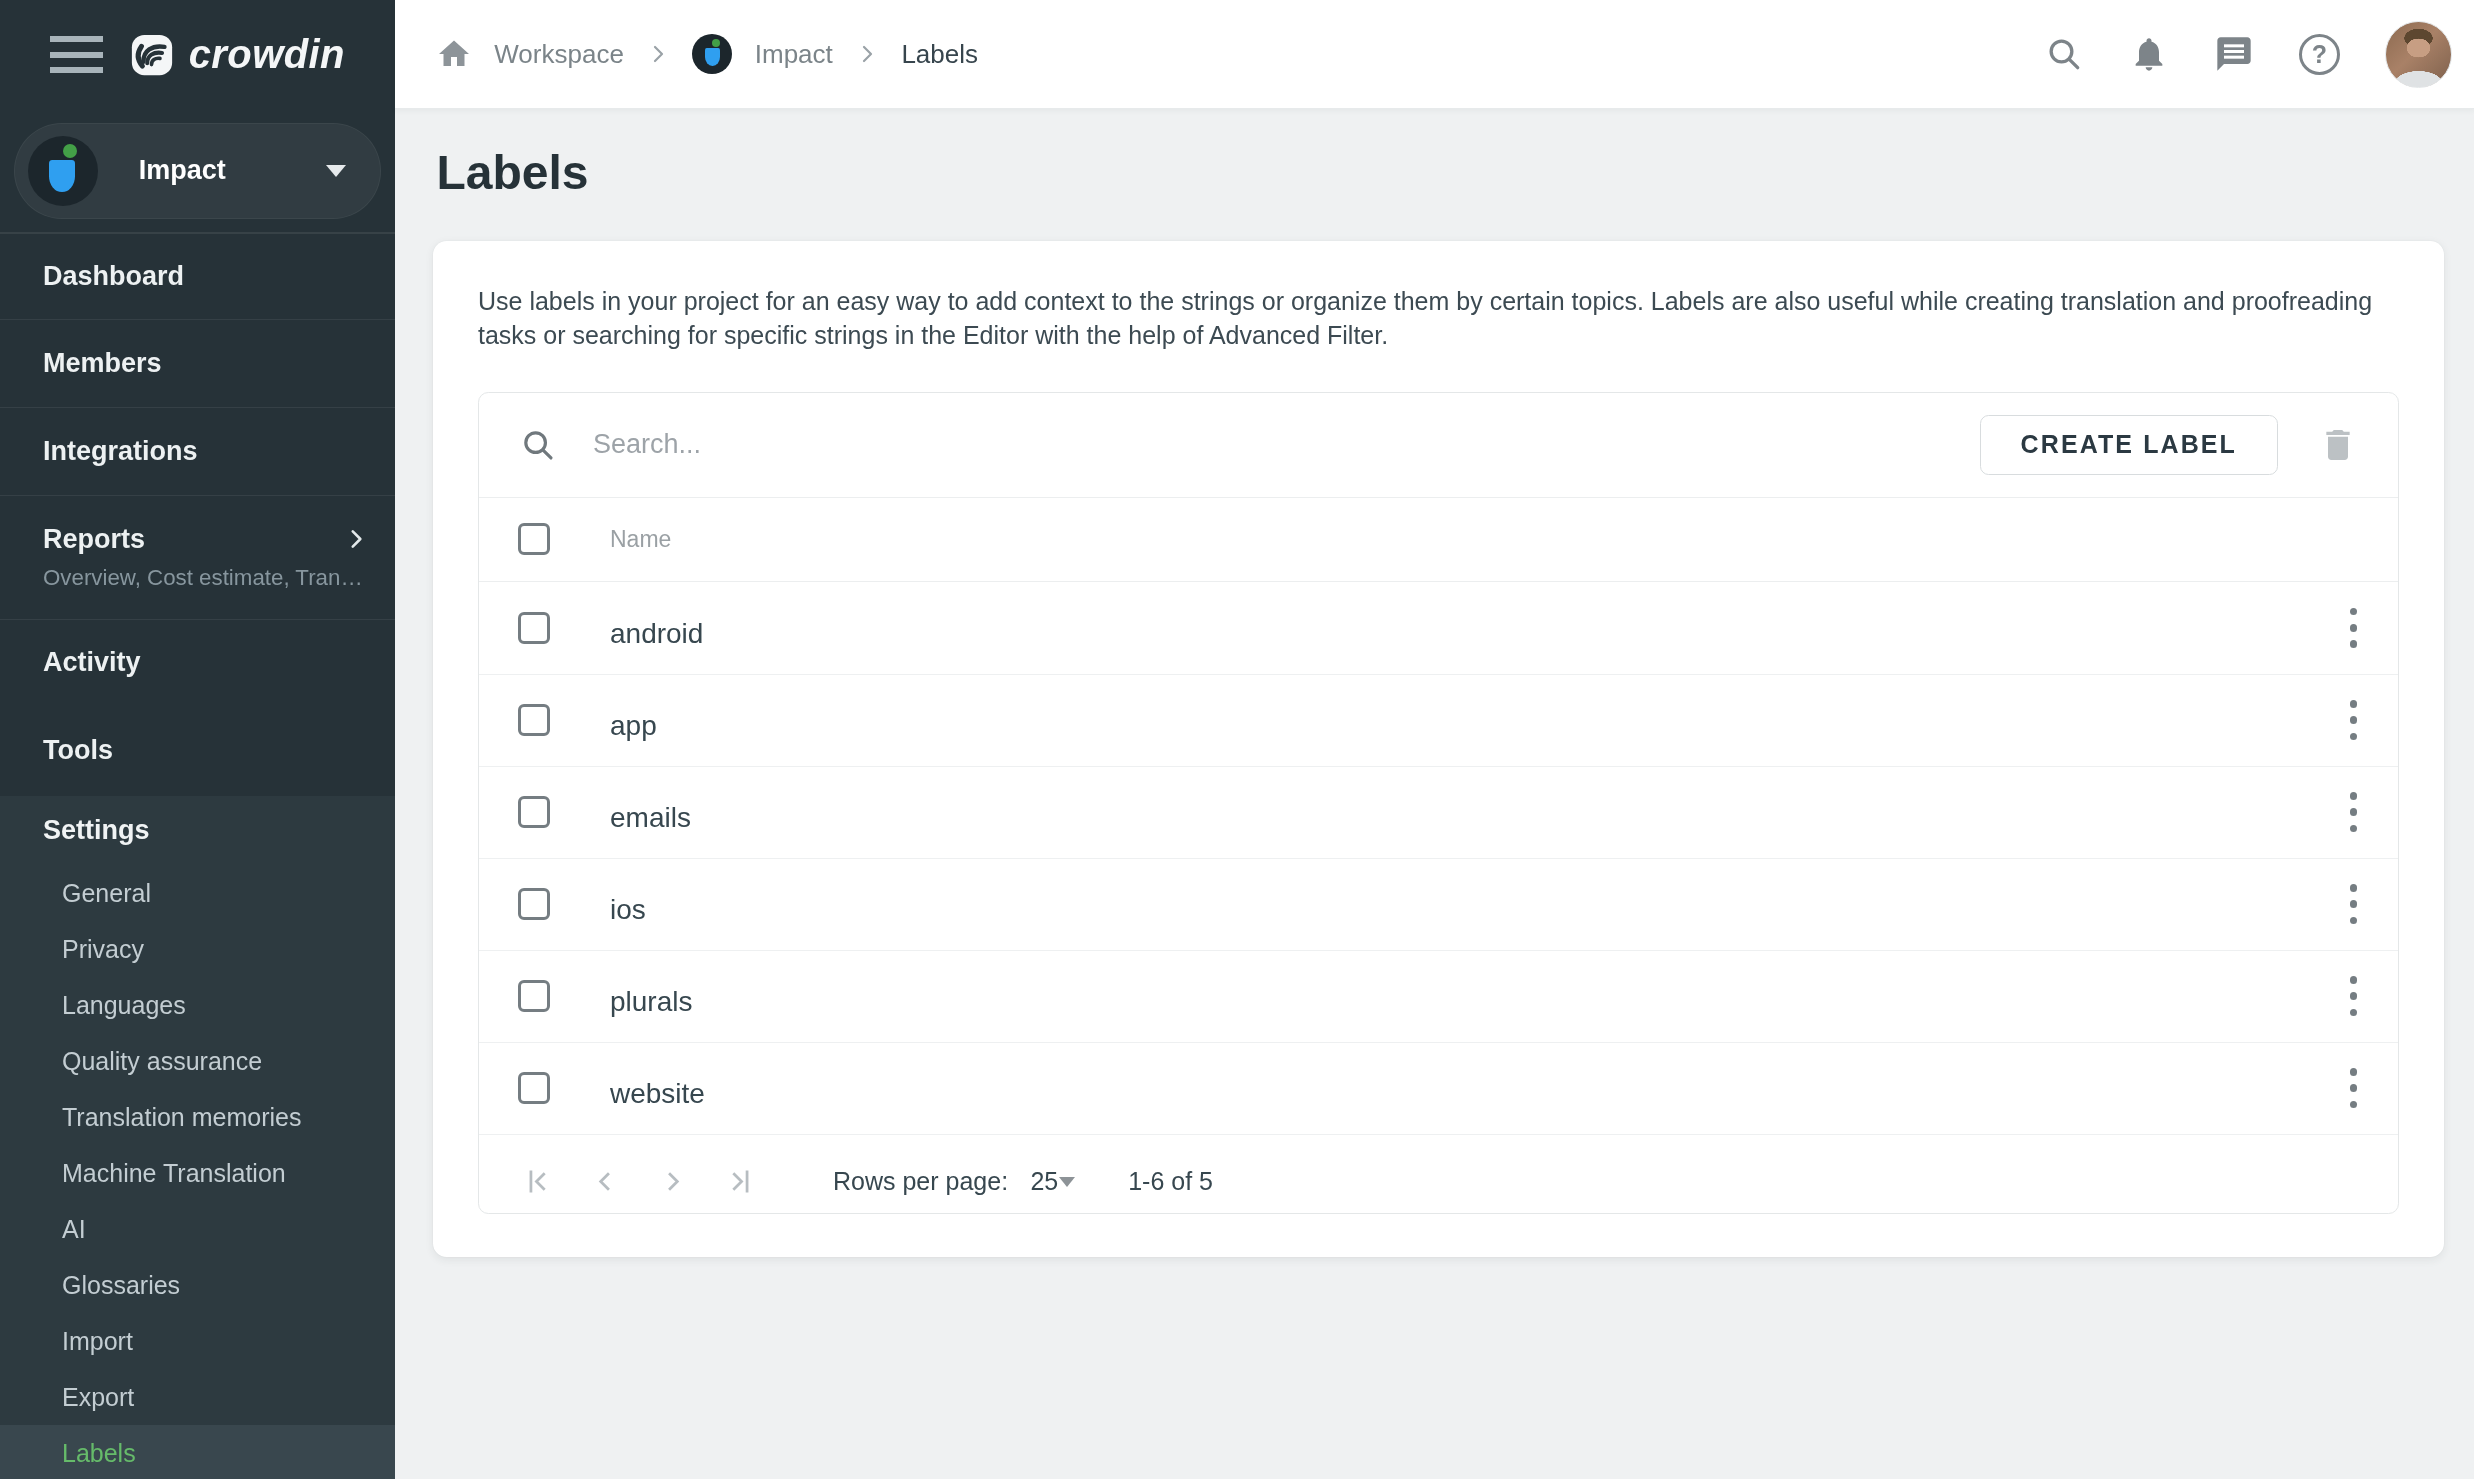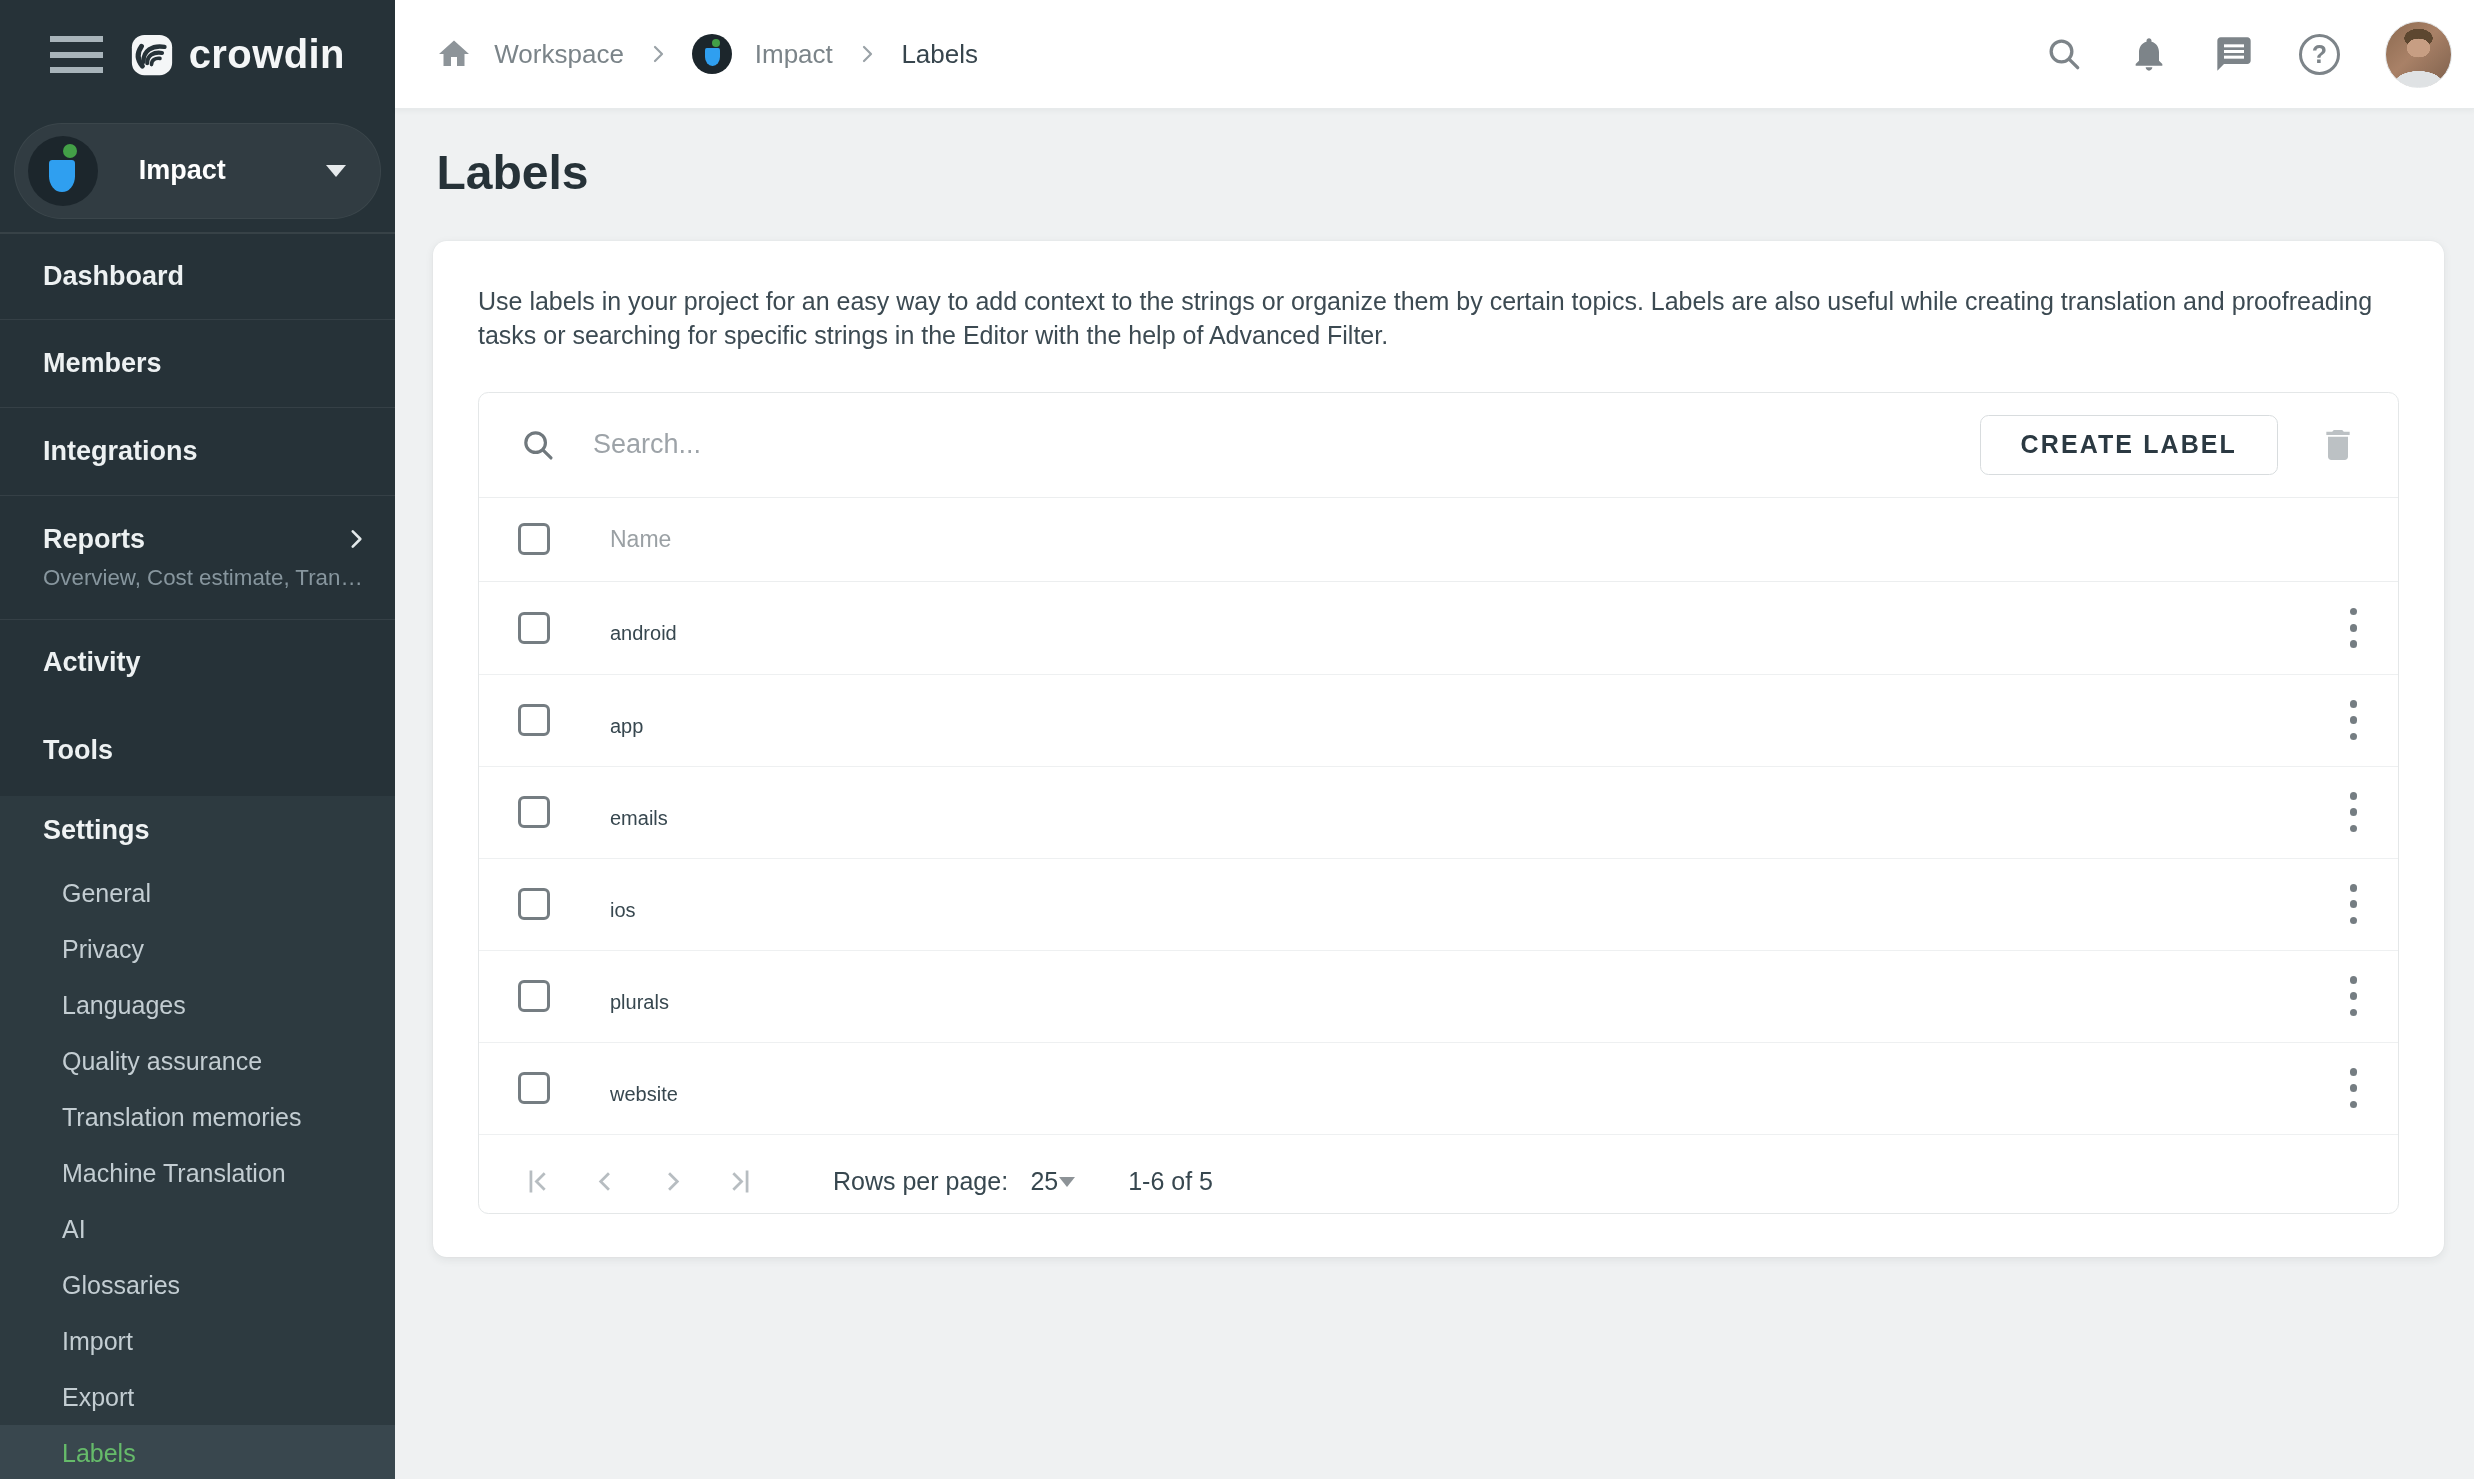--- a/index.html
+++ b/index.html
@@ -12,21 +12,21 @@
   html,body{width:2475px;height:1480px;overflow:hidden;}
   body{font-family:"Liberation Sans",sans-serif;background:var(--page-bg);}
   .app{display:flex;width:2475px;height:1480px;}
 
   
   .sidebar{width:395px;flex:none;background:var(--sidebar-bg);color:#eceff1;display:flex;flex-direction:column;overflow:hidden;}
   .sidebar-header{height:109px;flex:none;display:flex;align-items:center;padding-left:50px;gap:26px;}
   .hamburger{display:flex;flex-direction:column;gap:9.5px;background:none;border:none;cursor:pointer;padding:5.2px 0;}
   .hamburger i{display:block;width:53px;height:6px;background:#a8b4ba;}
   .logo{display:flex;align-items:center;gap:13.7px;}
-  .logo-text{font-size:40px;font-weight:700;letter-spacing:0.4px;color:#f4f6f7;}
+  .logo-text{font-size:40px;font-weight:700;letter-spacing:0.4px;color:#f4f6f7;font-style:italic;}
   .project-pill{margin:13.7px 13.7px 0;height:96px;flex:none;border-radius:48px;background:rgba(255,255,255,.05);
     border:1.7px solid rgba(255,255,255,.05);display:flex;align-items:center;padding:0 34px 0 13px;gap:41px;cursor:pointer;}
   .impact-logo{position:relative;border-radius:50%;background:#1c262c;flex:none;}
   .impact-logo.lg{width:70px;height:70px;}
   .impact-logo.sm{width:40px;height:40px;}
   .impact-logo .drop{position:absolute;left:31%;top:35%;width:37%;height:45%;background:var(--impact-blue);
     border-radius:12% 12% 50% 50%;}
   .impact-logo .dot{position:absolute;left:50%;top:12%;width:20%;height:20%;border-radius:50%;background:var(--impact-green);}
   .project-name{font-size:27px;font-weight:700;color:#ffffff;flex:1;}
   .caret{width:0;height:0;border-left:10.3px solid transparent;border-right:10.3px solid transparent;border-top:12px solid #e6eaec;}
@@ -71,21 +71,21 @@
   .search-input{border:none;outline:none;font-size:27px;color:var(--text-body);flex:1;max-width:1203px;background:transparent;}
   .search-input::placeholder{color:#9da3a8;}
   .create-btn{height:60px;padding:0 40px;border:1.7px solid #d8dcde;border-radius:8.6px;background:#ffffff;
     font-family:"Liberation Sans",sans-serif;font-size:25px;font-weight:600;letter-spacing:2.1px;color:#2b3942;cursor:pointer;}
   .trash-btn{width:52px;height:52px;background:none;border:none;display:flex;align-items:center;justify-content:center;color:#bcc1c4;cursor:pointer;}
   .header-row{height:84px;display:flex;align-items:center;padding:0 34px 0 39px;border-bottom:1.7px solid #eceeef;}
   .checkbox{width:32px;height:32px;flex:none;border:3.4px solid #757d82;border-radius:6px;background:#fff;cursor:pointer;}
   .col-name{margin-left:60px;font-size:23px;color:#9aa0a4;}
   .data-row{height:92px;display:flex;align-items:center;padding:0 24px 0 39px;}
   .data-row + .data-row{border-top:1.7px solid #eef0f1;}
-  .row-name{margin-left:60px;font-size:20px;color:var(--text-body);margin-top:12px;}
+  .row-name{margin-left:60px;font-size:28px;color:var(--text-body);margin-top:12px;}
   .kebab{margin-left:auto;width:41px;height:55px;background:none;border:none;display:flex;flex-direction:column;
     align-items:center;justify-content:center;gap:8.6px;cursor:pointer;}
   .kebab i{width:7.7px;height:7.7px;border-radius:50%;background:#757d82;}
   .pagination-row{height:79px;display:flex;align-items:center;padding:16px 34px 0 40px;border-top:1.7px solid #eef0f1;
     font-size:25px;color:var(--text-body);text-align:center;}
   .page-btn{width:38px;height:38px;margin-right:29px;background:none;border:none;color:#b7bdc1;
     display:flex;align-items:center;justify-content:center;cursor:default;}
   .rpp-label{margin-left:46px;}
   .rpp-select{display:flex;align-items:center;gap:1px;margin-left:22.3px;cursor:pointer;}
   .caret-sm{width:0;height:0;border-left:8.6px solid transparent;border-right:8.6px solid transparent;border-top:10.3px solid #8d9397;}

